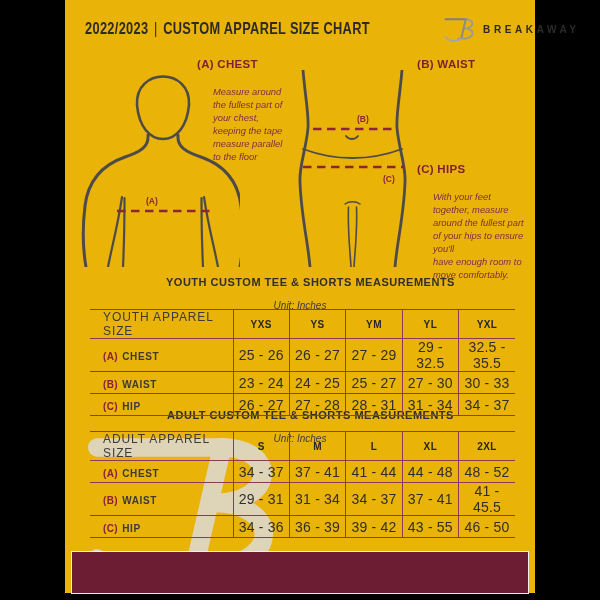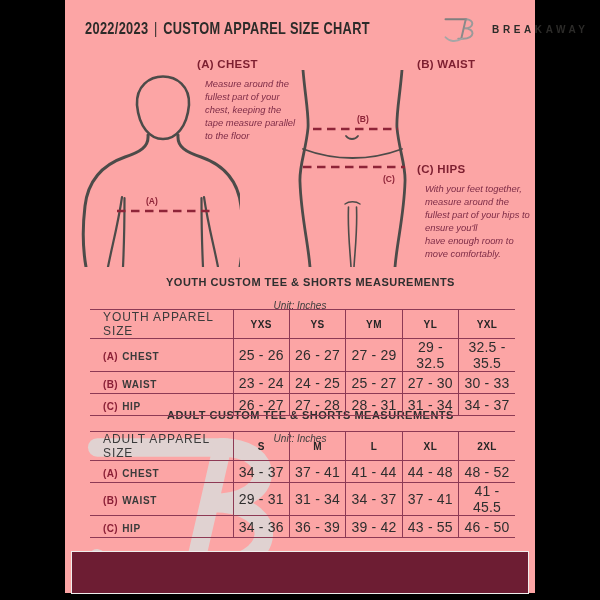--- a/index.html
+++ b/index.html
@@ -2,45 +2,45 @@
 <html><head>
 <meta charset="utf-8">
 <style>
   html,body{margin:0;padding:0;}
   body{
     width:600px;height:600px;position:relative;background:#000;
     font-family:"Liberation Sans",sans-serif;overflow:hidden;
   }
   .page{
     position:absolute;left:65px;top:0;width:470px;height:593px;
-    background:#fca5a5;
+    background:#eab308;
   }
   
   .header{
     position:absolute;top:14px;left:20px;right:14px;height:30px;
     display:flex;justify-content:space-between;align-items:center;
   }
   .hdr-title{
     display:inline-block;white-space:nowrap;
     font-weight:700;font-size:16px;letter-spacing:.4px;color:#2c2b29;
     transform:scale(.80,1.08);transform-origin:left center;
   }
   .hdr-title .sep{padding:0 7px;font-weight:400;color:#2c2b29;}
-  .brand{display:flex;align-items:center;gap:15px;}
+  .brand{display:flex;align-items:center;gap:6px;}
   .brand-name{
     font-size:10px;font-weight:700;letter-spacing:3.6px;color:#2c2b29;white-space:nowrap;
   }
   
   .fig{position:absolute;}
   .guide-block{position:absolute;}
   .guide-h{
     font-size:11.5px;font-weight:700;color:#7d1f30;margin:0 0 6px 0;letter-spacing:.3px;
   }
   .guide-p{
-    font-size:9.4px;font-style:italic;color:#7e2c47;line-height:1.38;margin:8px;
+    font-size:9.4px;font-style:italic;color:#7e2c47;line-height:1.38;margin:16px;
   }
   .pre{white-space:pre-line;}
   
   .sec-title{position:absolute;left:0;width:100%;text-align:center;}
   .sec-title .t{
     font-size:11px;font-weight:700;color:#2f2f2f;letter-spacing:.5px;margin:0;padding-left:21px;
   }
   .sec-title .u{
     font-size:10px;font-style:italic;color:#3c3c3c;margin:12px 0 0 0;
   }

